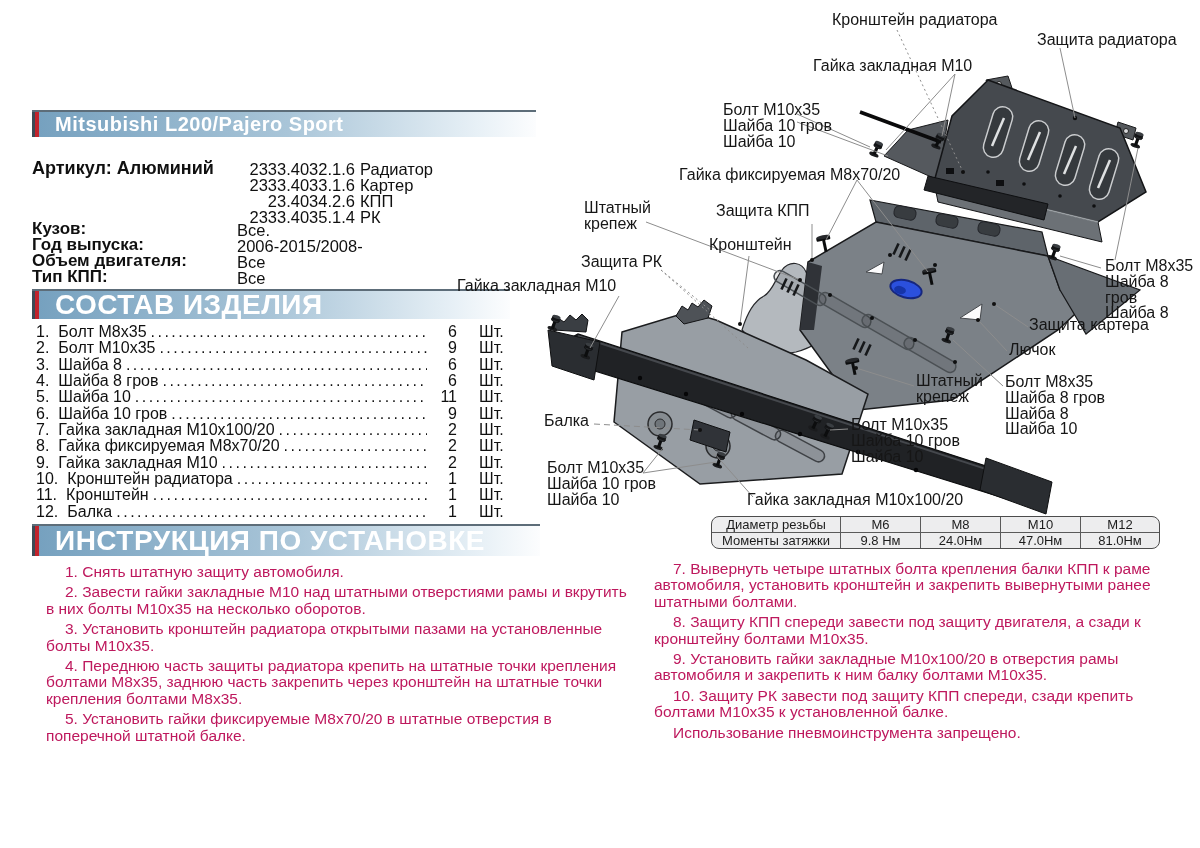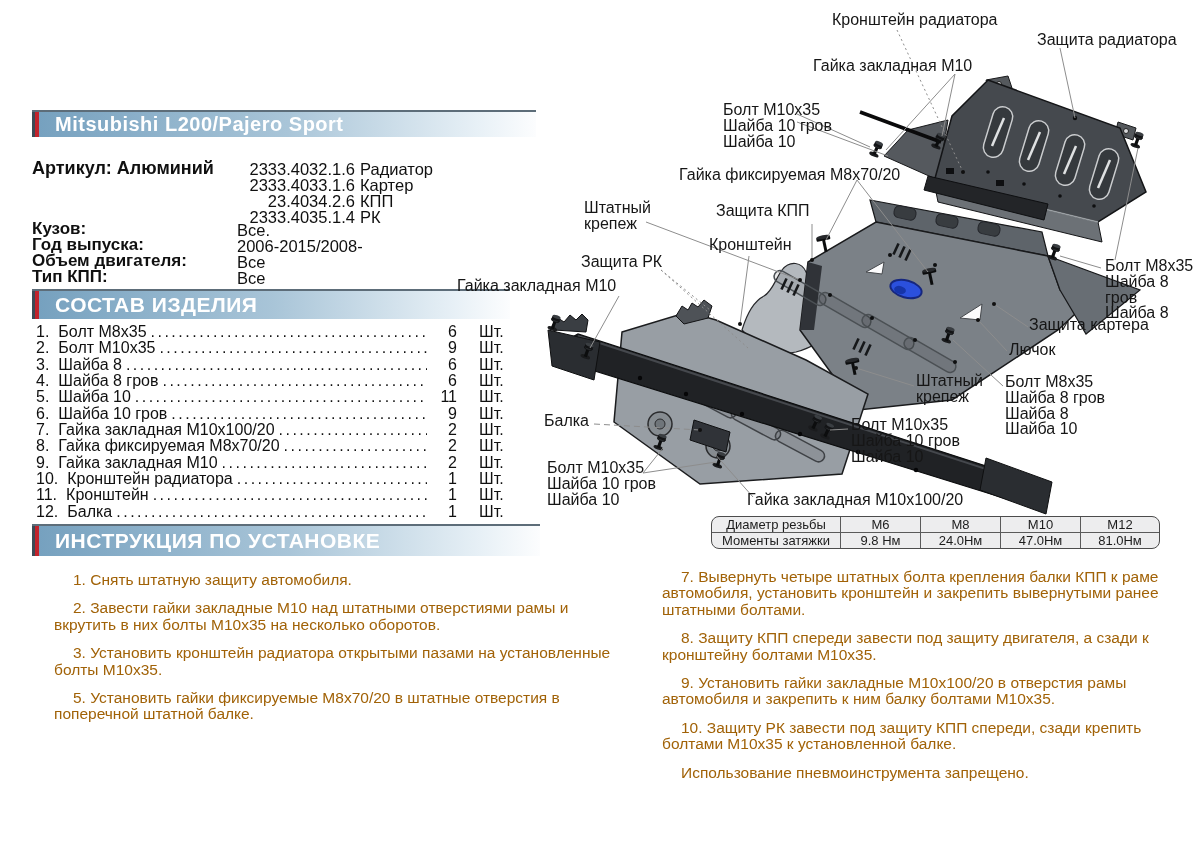--- a/index.html
+++ b/index.html
@@ -8,39 +8,39 @@
     font-family:"Liberation Sans",sans-serif;color:#101010;overflow:hidden;
   }
   
   .bar{position:absolute;display:flex;align-items:stretch;border-top:2px solid #5d6d79;box-sizing:border-box;}
   .s-dark{width:3px;background:#3c4a55;flex:none;}
   .s-red{width:4px;background:#c1232c;flex:none;}
   .bgrad{flex:1;display:flex;align-items:center;
     background:linear-gradient(90deg,#76a1bf 0%,#a9c5d8 50%,#e7f0f6 88%,#fcfdfe 100%);}
   .bar-text{color:#ffffff;font-weight:bold;padding-left:16px;letter-spacing:.5px;white-space:nowrap;}
   .title-text{font-size:20px;}
-  .sec-text{font-size:21px;}
+  .sec-text{font-size:28px;}
   
   .srow{position:absolute;font-size:16.5px;line-height:16px;white-space:nowrap;}
   .slabel{font-weight:bold;font-size:17px;}
   .artlabel{font-weight:bold;font-size:18px;}
   .pnnum{display:inline-block;width:118px;text-align:right;}
   .pnname{margin-left:5px;}
   
   .plist{position:absolute;left:36px;top:323px;width:487px;}
   .prow{display:flex;align-items:baseline;height:16.35px;font-size:16px;color:#101010;}
   .pnum{margin-right:9px;flex:none;}
   .pname{flex:none;white-space:nowrap;}
   .dots{flex:1;overflow:hidden;white-space:nowrap;letter-spacing:2.5px;margin:0 4px;}
   .dots::after{content:"................................................................................";}
   .pqty{width:26px;text-align:right;flex:none;}
   .punit{width:44px;margin-left:22px;flex:none;}
   
   .icol{position:absolute;}
-  .icol p{margin:12px;text-indent:19px;font-size:15.5px;line-height:16.4px;color:#a16207;}
+  .icol p{margin:4px;text-indent:19px;font-size:15.5px;line-height:16.4px;color:#be185d;}
   
   .ttab{position:absolute;left:711px;top:516px;display:grid;
     grid-template-columns:129px 80px 80px 80px 78px;
     border:1.5px solid #4c4c4c;border-radius:8px;overflow:hidden;background:#ededee;}
   .tcell{height:15px;display:flex;align-items:center;justify-content:center;
     font-size:13px;color:#1c1c1c;border-right:1.5px solid #5a5a5a;border-bottom:1.5px solid #5a5a5a;}
   .tcell.lastc{border-right:none;}
   .tcell.lastr{border-bottom:none;}
   
   .dlabel{position:absolute;font-size:16px;line-height:15.8px;color:#161616;white-space:pre-line;}
@@ -360,20 +360,21 @@
   <span class="s-red"></span>
   <span class="bgrad">
     <span class="bar-text sec-text">ИНСТРУКЦИЯ ПО УСТАНОВКЕ</span>
   </span>
 </div>
 
 <div class="icol" style="left:42px;top:560px;width:594px;">
   <p>1. Снять штатную защиту автомобиля.</p>
   <p>2. Завести гайки закладные М10 над штатными отверстиями рамы и вкрутить в них болты М10х35 на несколько оборотов.</p>
   <p>3. Установить кронштейн радиатора открытыми пазами на установленные болты М10х35.</p>
+  <p>4. Переднюю часть защиты радиатора крепить на штатные точки крепления болтами М8х35, заднюю часть закрепить через кронштейн на штатные точки крепления болтами М8х35.</p>
   <p>5. Установить гайки фиксируемые М8х70/20 в штатные отверстия в поперечной штатной балке.</p>
 </div>
 <div class="icol" style="left:650px;top:557px;width:540px;">
   <p>7. Вывернуть четыре штатных болта крепления балки КПП к раме автомобиля, установить кронштейн и закрепить вывернутыми ранее штатными болтами.</p>
   <p>8. Защиту КПП спереди завести под защиту двигателя, а сзади к кронштейну болтами М10х35.</p>
   <p>9. Установить гайки закладные М10х100/20 в отверстия рамы автомобиля и закрепить к ним балку болтами М10х35.</p>
   <p>10. Защиту РК завести под защиту КПП спереди, сзади крепить болтами М10х35 к установленной балке.</p>
   <p>Использование пневмоинструмента запрещено.</p>
 </div>
 

